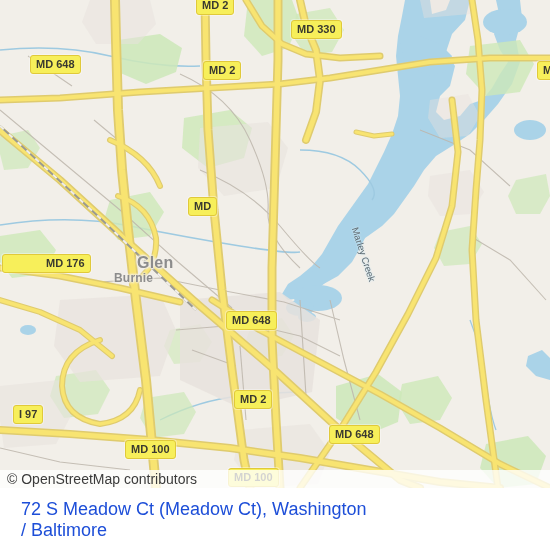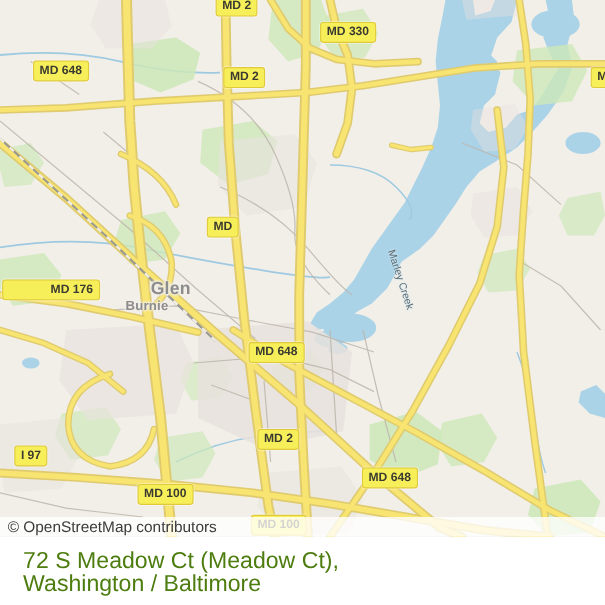--- a/index.html
+++ b/index.html
@@ -59,21 +59,21 @@
   }
   #attribution-text{font-size:14px;color:#3b3b3b;padding-left:7px;white-space:nowrap;}
 
   
   #footer{
     position:absolute;left:0;top:488px;width:550px;height:62px;background:#ffffff;
     display:flex;align-items:center;
   }
   #footer-address{
     position:absolute;left:21px;top:11px;width:350px;
-    font-size:21px;line-height:21px;color:#4d7c0f;
+    font-size:18px;line-height:21px;color:#1d4ed8;
   }
   #logo{position:absolute;right:16px;top:16px;display:flex;align-items:center;gap:2px;}
   #logo-word{font-size:29px;line-height:29px;color:#262626;font-weight:bold;letter-spacing:-.7px;}
 </style>
 </head>
 <body>
 
 <div id="app">
 
   <div id="map">

